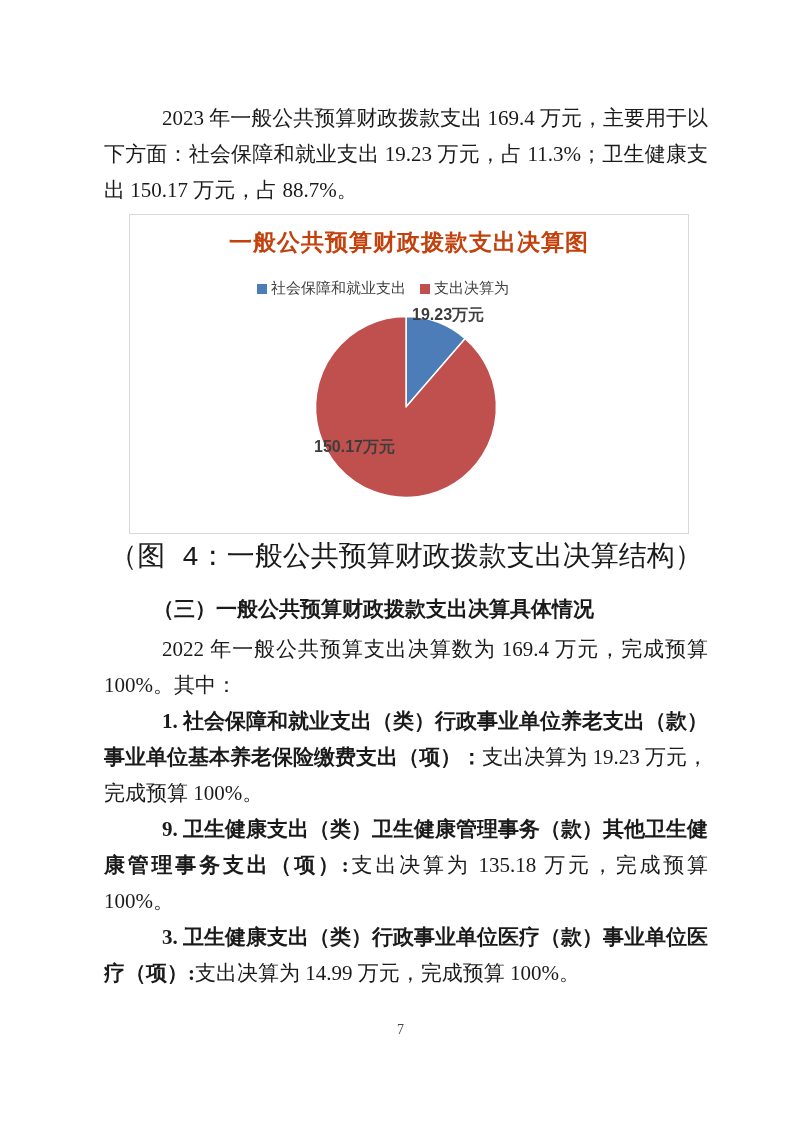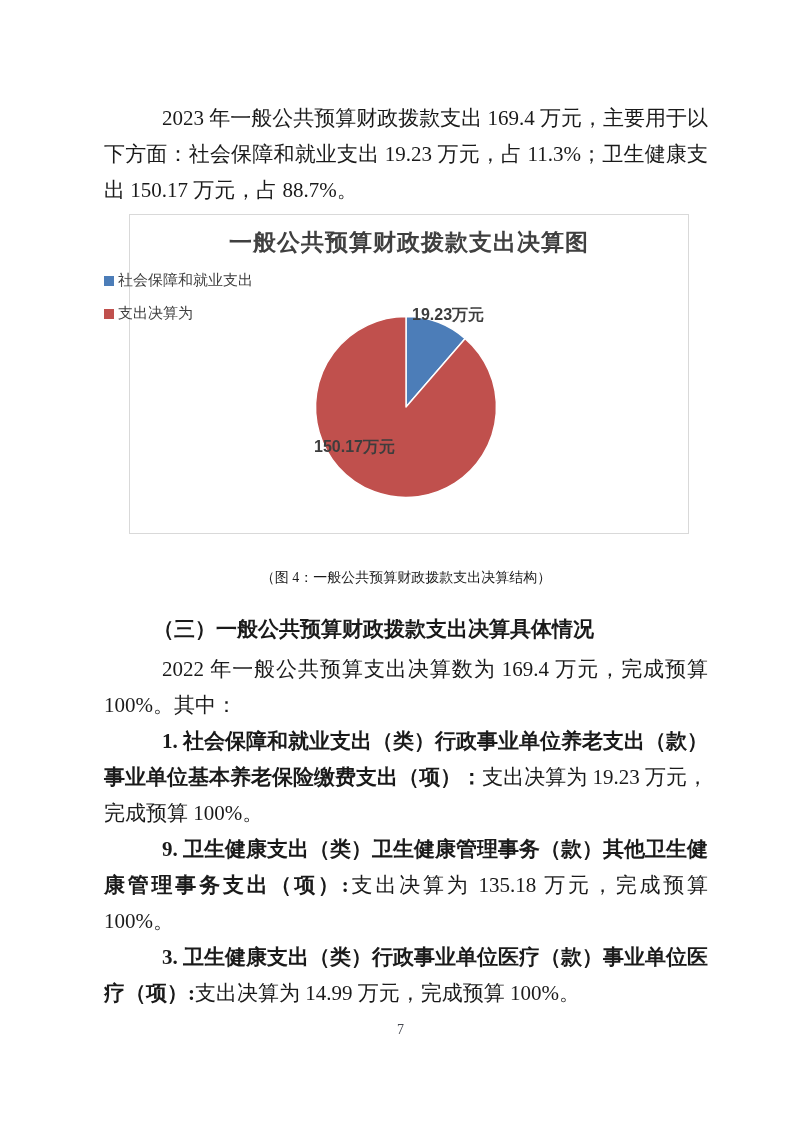--- a/index.html
+++ b/index.html
@@ -17,24 +17,25 @@
     padding: 100px 93px 0 96px;
   }
   p { margin: 0; }
   .para {
     font-size: 21px;
     line-height: 36px;
     text-align: justify;
     text-indent: 58px;
   }
   .caption {
-    font-size: 14px;
+    font-size: 28px;
     line-height: 36px;
     text-align: center;
-    margin-top: 26px;
+    margin-top: 6px;
+    font-family: Liberation Mono, monospace;
   }
   .heading {
     font-size: 21px;
     line-height: 36px;
     font-weight: bold;
     text-indent: 49px;
     margin-top: 15px;
   }
   .para.summary { margin-top: 4px; }
   .item .b { font-weight: bold; }
@@ -50,35 +51,34 @@
     font-family: "Liberation Sans", "DejaVu Sans", sans-serif;
   }
   .chart-title {
     position: absolute;
     top: 12px;
     left: 0;
     width: 100%;
     text-align: center;
     font-size: 23px;
     font-weight: bold;
-    color: #404040;
+    color: #c2410c;
     letter-spacing: 1px;
   }
   .chart-legend {
     position: absolute;
-    top: 56px;
+    top: 64px;
     left: 0;
     width: 100%;
     display: flex;
     justify-content: center;
     gap: 14px;
     transform: translateX(-26px);
     font-size: 15px;
     color: #404040;
-    flex-direction: column;
   }
   .legend-item { display: inline-flex; align-items: center; gap: 4px; }
   .swatch { width: 10px; height: 10px; display: inline-block; }
   .pie-svg {
     position: absolute;
     left: 181px;
     top: 97px;
     width: 190px;
     height: 190px;
   }

